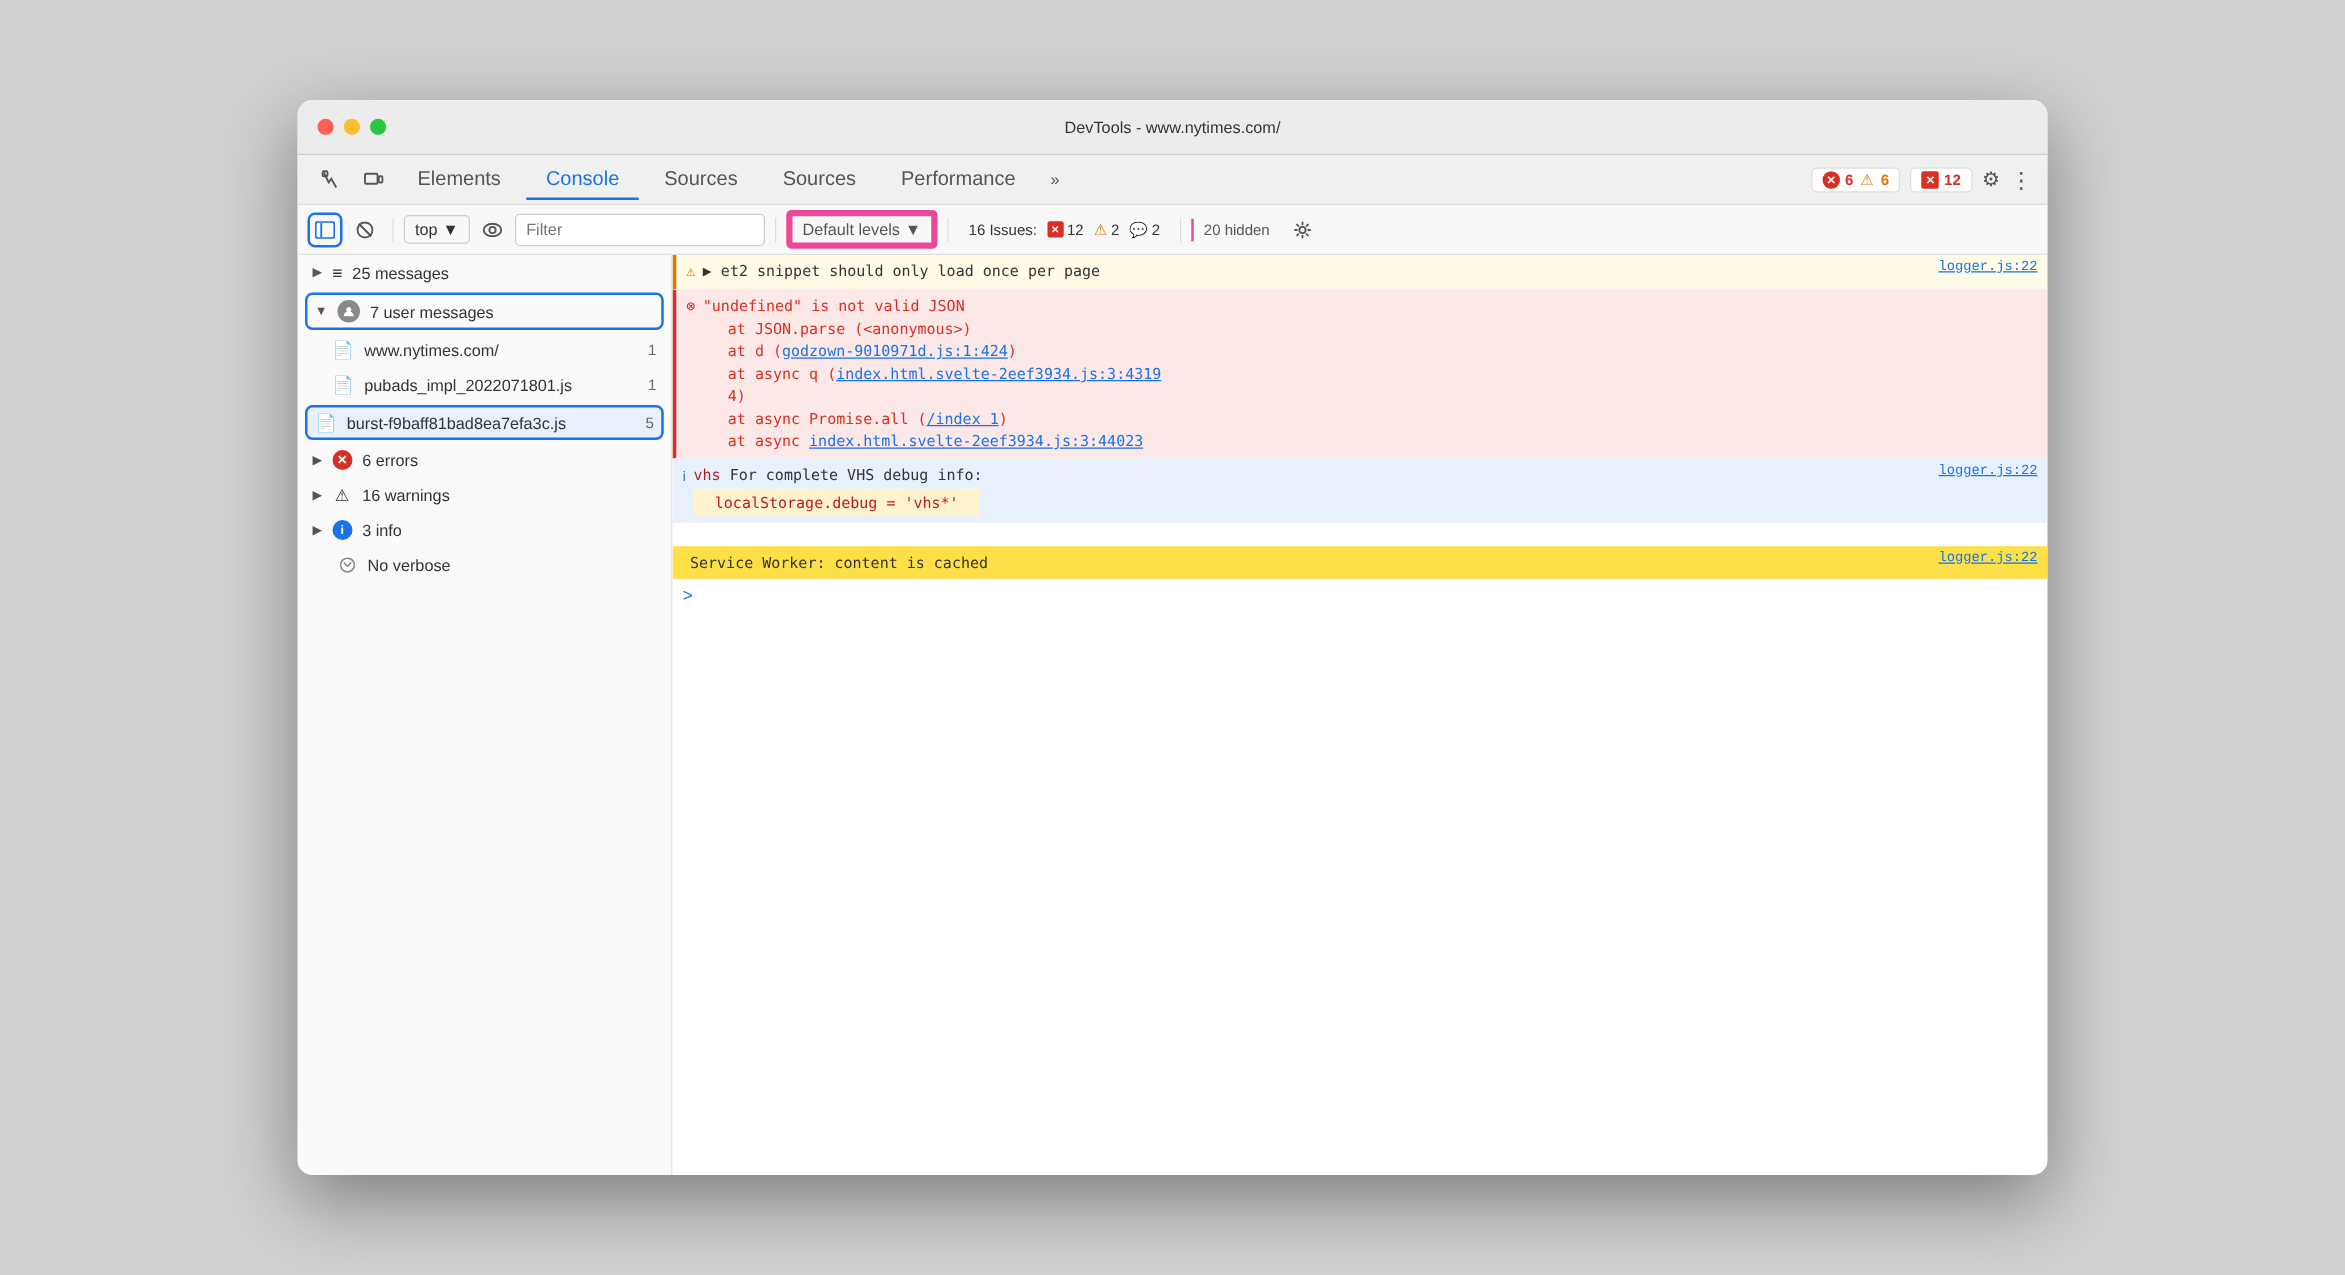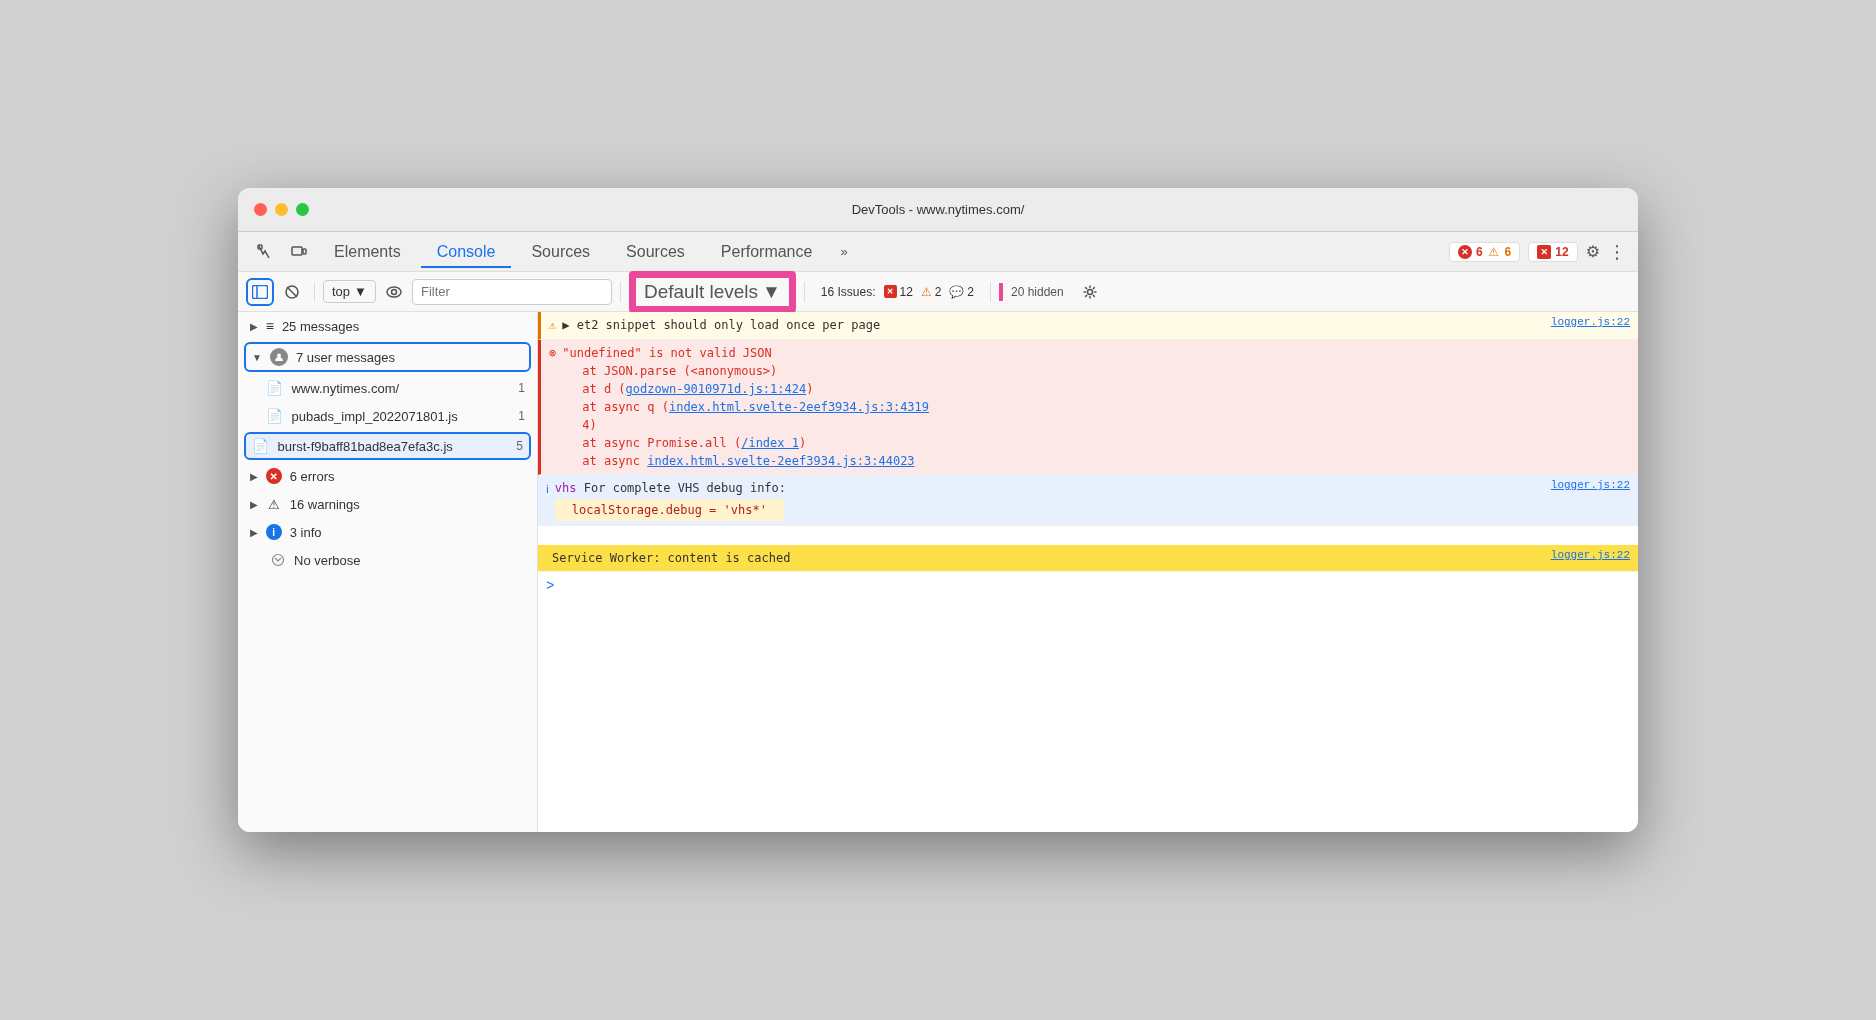--- a/index.html
+++ b/index.html
@@ -6,21 +6,21 @@
     body {
       background: #d0d0d0;
       display: flex;
       justify-content: center;
       align-items: center;
       min-height: 100vh;
       font-family: -apple-system, BlinkMacSystemFont, 'Segoe UI', sans-serif;
     }
     .window {
       width: 1400px;
-      height: 644px;
+      height: 860px;
       background: #f5f5f5;
       border-radius: 12px;
       box-shadow: 0 20px 60px rgba(0,0,0,0.4);
       overflow: hidden;
       display: flex;
       flex-direction: column;
     }
     .titlebar {
       background: #ececec;
       height: 44px;
@@ -174,40 +174,40 @@
       padding: 0 8px;
       font-size: 13px;
       color: #999;
       background: white;
     }
     .levels-selector {
       display: flex;
       align-items: center;
       gap: 4px;
       padding: 3px 8px;
-      border: 7px solid #ec4899;
+      border: 5px solid #ec4899;
       border-radius: 4px;
-      font-size: 19px;
+      font-size: 13px;
       cursor: pointer;
       color: #555;
     }
     .issues-bar {
       display: flex;
       align-items: center;
       gap: 8px;
       padding: 0 8px;
       font-size: 12px;
       color: #333;
     }
     .issues-count {
       display: flex; align-items: center; gap: 3px;
     }
     .hidden-badge {
       padding: 2px 8px;
-      border-left: 4px solid #ec4899;
+      border-left: 2px solid #ec4899;
       font-size: 12px;
       color: #555;
     }
 
     .main-content {
       display: flex;
       flex: 1;
       overflow: hidden;
     }
     .sidebar {
@@ -318,21 +318,21 @@
     .entry-link { color: #1a73e8; text-decoration: underline; cursor: pointer; }
     .entry-location {
       margin-left: auto;
       color: #1a73e8;
       text-decoration: underline;
       cursor: pointer;
       white-space: nowrap;
       font-size: 11px;
     }
     .error-text { color: #d93025; }
-    .vhs-green { color: #a21caf; }
+    .vhs-green { color: #b91c1c; }
     .code-text { font-family: 'Menlo', 'Monaco', monospace; }
     .prompt-line {
       padding: 6px 8px;
       display: flex;
       align-items: center;
       gap: 6px;
       color: #1a73e8;
       font-size: 14px;
     }
     .indent-block { padding-left: 20px; }

